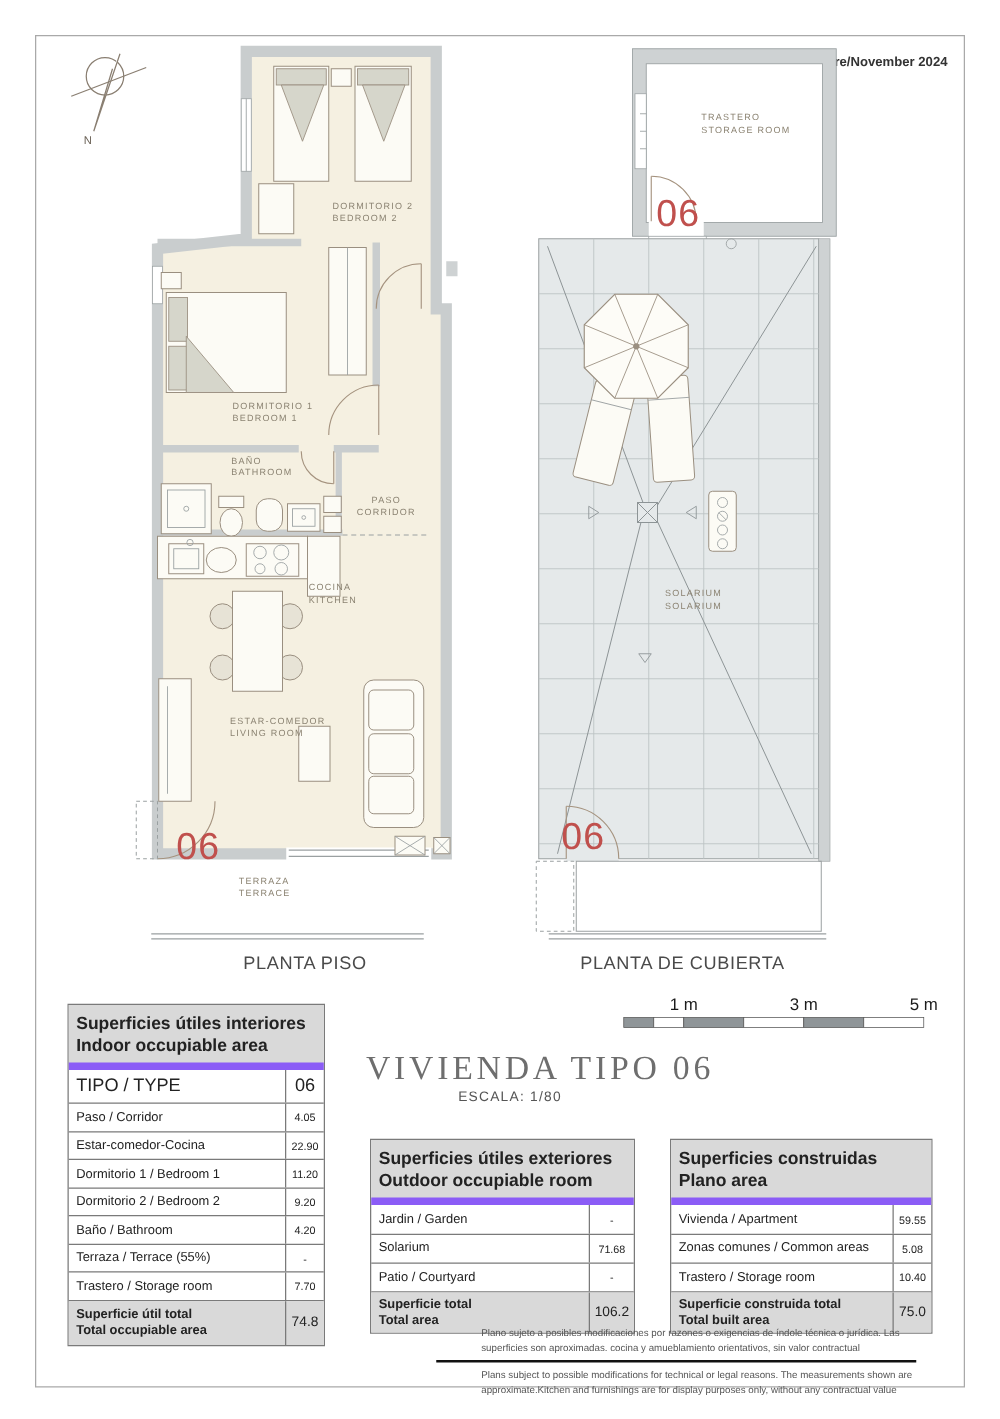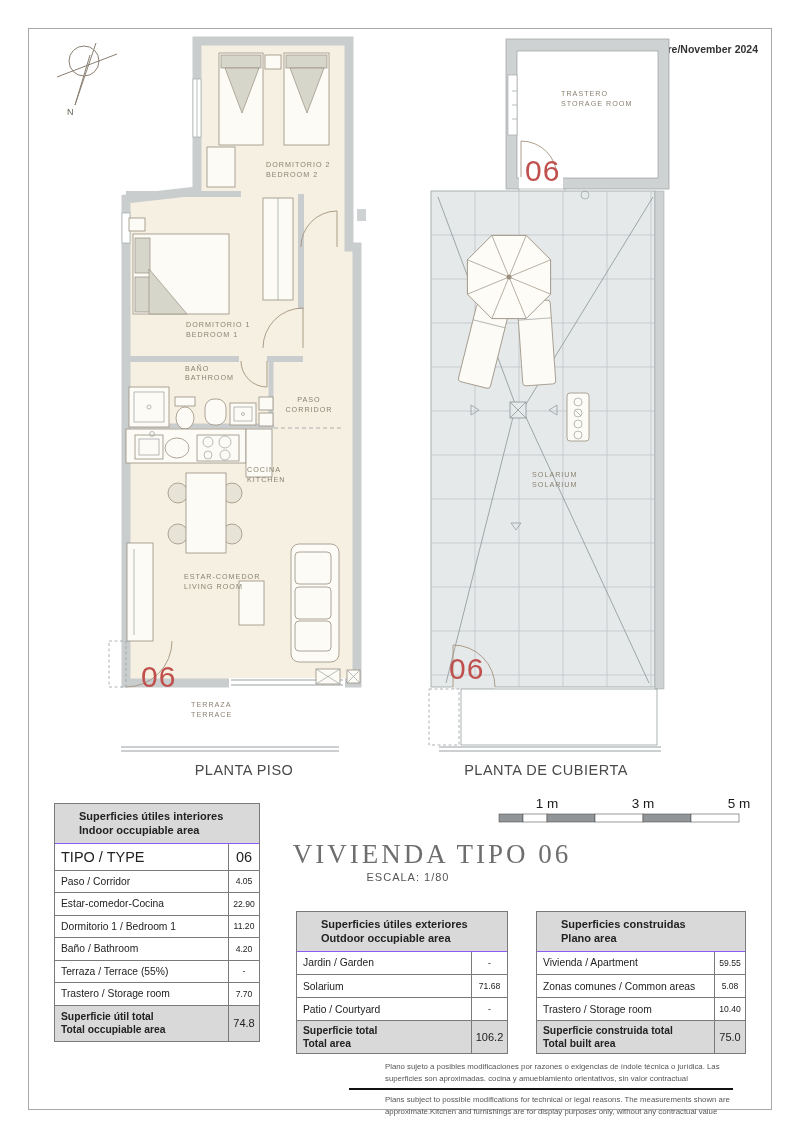--- a/index.html
+++ b/index.html
@@ -14,21 +14,21 @@
   .furn{fill:#fcfbf5;stroke:#9a8f80;stroke-width:.8;}
   .soft{fill:#d6d6cb;stroke:#9a8f80;stroke-width:.7;}
   .arc{fill:none;stroke:#a5937f;stroke-width:.9;}
   .thin{stroke:#9aa0a1;stroke-width:.7;fill:none;}
   .grid{stroke:#bcc2c4;stroke-width:.7;}
   .diag{stroke:#8d9496;stroke-width:.8;fill:none;}
   .titletxt{font-family:"Liberation Serif",serif;font-size:27px;letter-spacing:3px;fill:#6e6e6e;}
   .scaletxt{font-size:11px;letter-spacing:1px;fill:#555;}
   .sblabel{font-size:13.5px;fill:#1b1b1b;}
   .area-table{position:absolute;border:1px solid #7a7a7a;background:#fff;color:#222;}
-  .t-head{background:#d9d9d9;font-weight:bold;font-size:11px;line-height:1.3;padding:5px 24px;border-bottom:1px solid #8b5cf6;}
+  .t-head{background:#d9d9d9;font-weight:bold;font-size:14px;line-height:1.3;padding:5px 6px;border-bottom:6px solid #8b5cf6;}
   .t-row{display:flex;border-bottom:1px solid #7a7a7a;align-items:center;}
   .t-row:last-child{border-bottom:none;}
   .t-label{flex:1;padding:0 6px;font-size:10.3px;}
   .t-val{border-left:1px solid #7a7a7a;align-self:stretch;display:flex;align-items:center;justify-content:center;font-size:8.6px;}
   .t1 .t-val{width:30px;} .t2 .t-val{width:35px;} .t3 .t-val{width:30px;}
   .t1 .t-row{height:21.5px;} .t2 .t-row,.t3 .t-row{height:22.3px;}
   .tipo{height:26px !important;} .tipo .t-label,.tipo .t-val{font-size:14.5px;}
   .t-total{background:#d9d9d9;height:35px !important;}
   .t2 .t-total,.t3 .t-total{height:32px !important;}
   .t-total .t-label{font-weight:bold;font-size:10.3px;line-height:1.3;}
@@ -277,20 +277,24 @@
     </div>
     <div class="t-row">
       <div class="t-label">Estar-comedor-Cocina</div>
       <div class="t-val">22.90</div>
     </div>
     <div class="t-row">
       <div class="t-label">Dormitorio 1 / Bedroom 1</div>
       <div class="t-val">11.20</div>
     </div>
     <div class="t-row">
+      <div class="t-label">Dormitorio 2 / Bedroom 2</div>
+      <div class="t-val">9.20</div>
+    </div>
+    <div class="t-row">
       <div class="t-label">Baño / Bathroom</div>
       <div class="t-val">4.20</div>
     </div>
     <div class="t-row">
       <div class="t-label">Terraza / Terrace (55%)</div>
       <div class="t-val">-</div>
     </div>
     <div class="t-row">
       <div class="t-label">Trastero / Storage room</div>
       <div class="t-val">7.70</div>
@@ -300,21 +304,21 @@
         <div>Superficie útil total</div>
         <div>Total occupiable area</div>
       </div>
       <div class="t-val">74.8</div>
     </div>
   </div>
 
   <div class="area-table t2" style="left:267px;top:882px;width:210px;">
     <div class="t-head">
       <div>Superficies útiles exteriores</div>
-      <div>Outdoor occupiable area</div>
+      <div>Outdoor occupiable room</div>
     </div>
     <div class="t-row">
       <div class="t-label">Jardin / Garden</div>
       <div class="t-val">-</div>
     </div>
     <div class="t-row">
       <div class="t-label">Solarium</div>
       <div class="t-val">71.68</div>
     </div>
     <div class="t-row">

